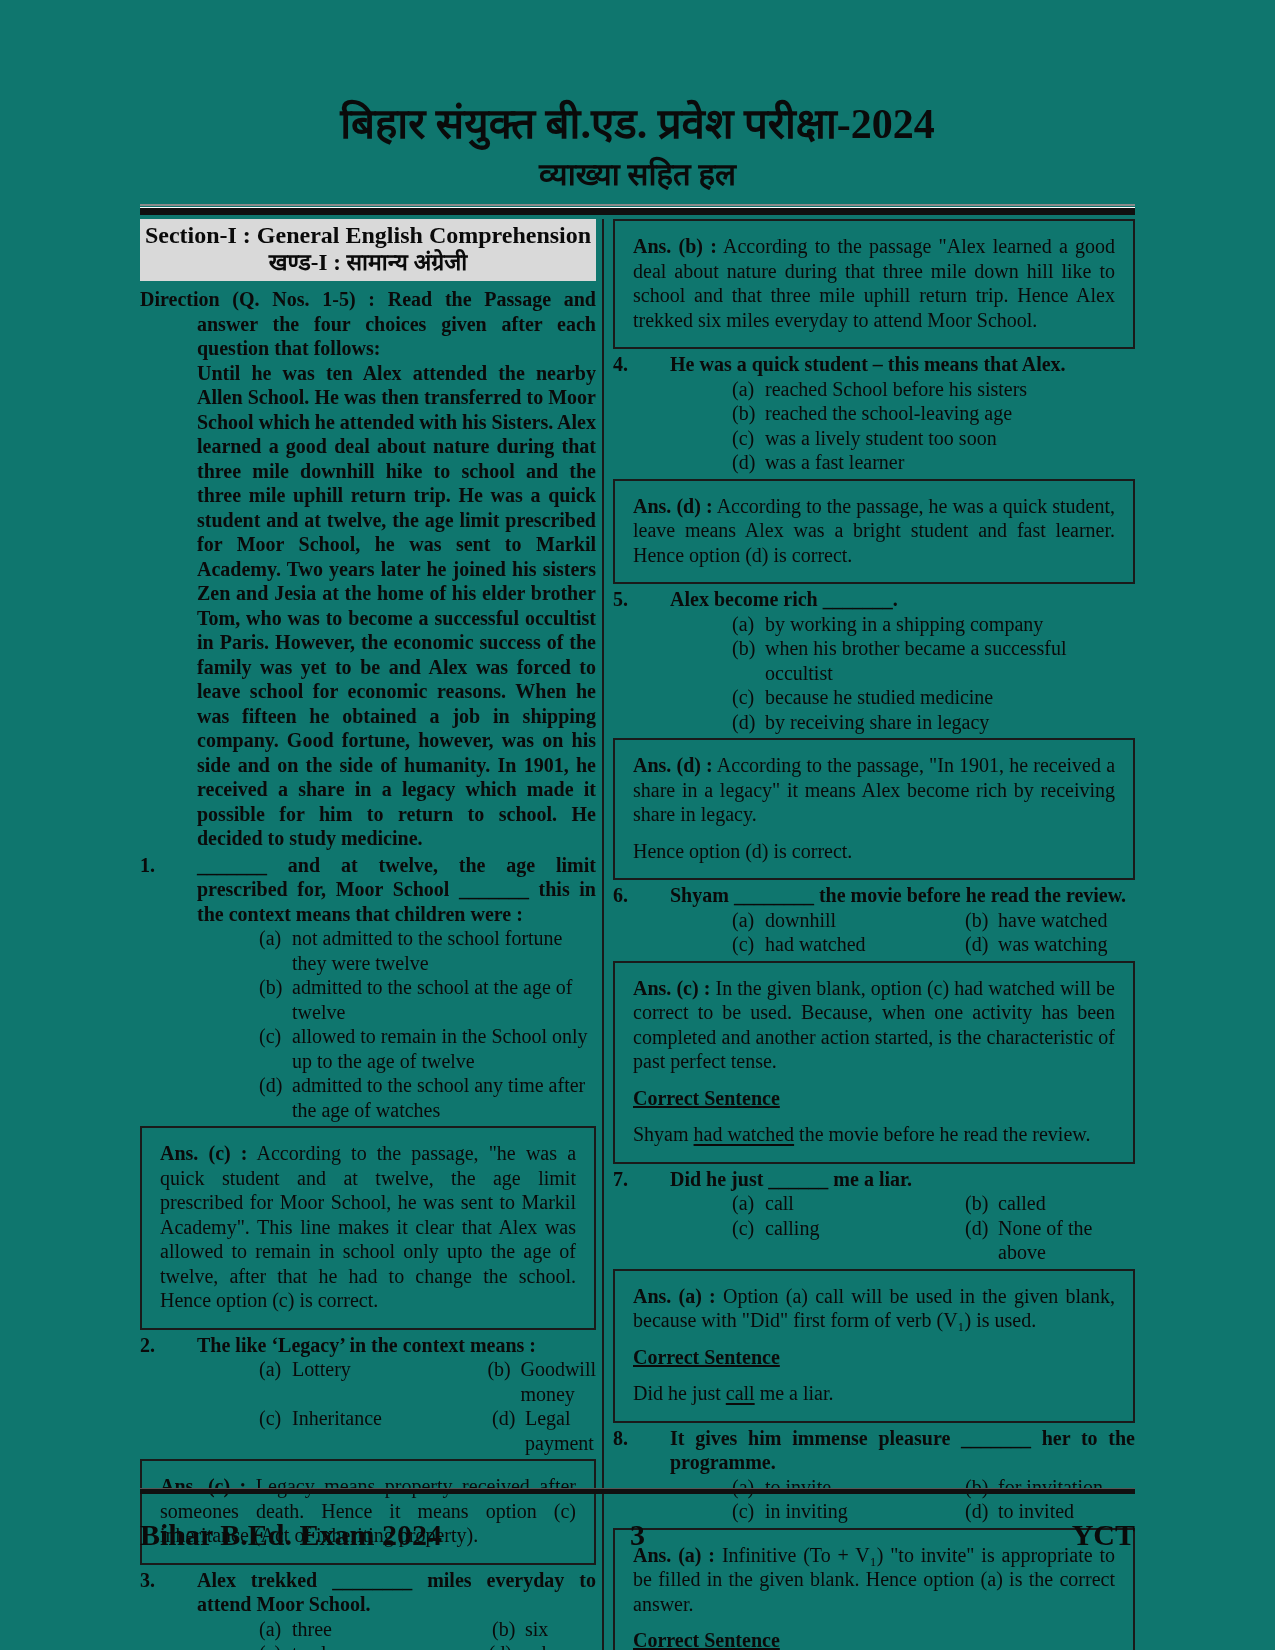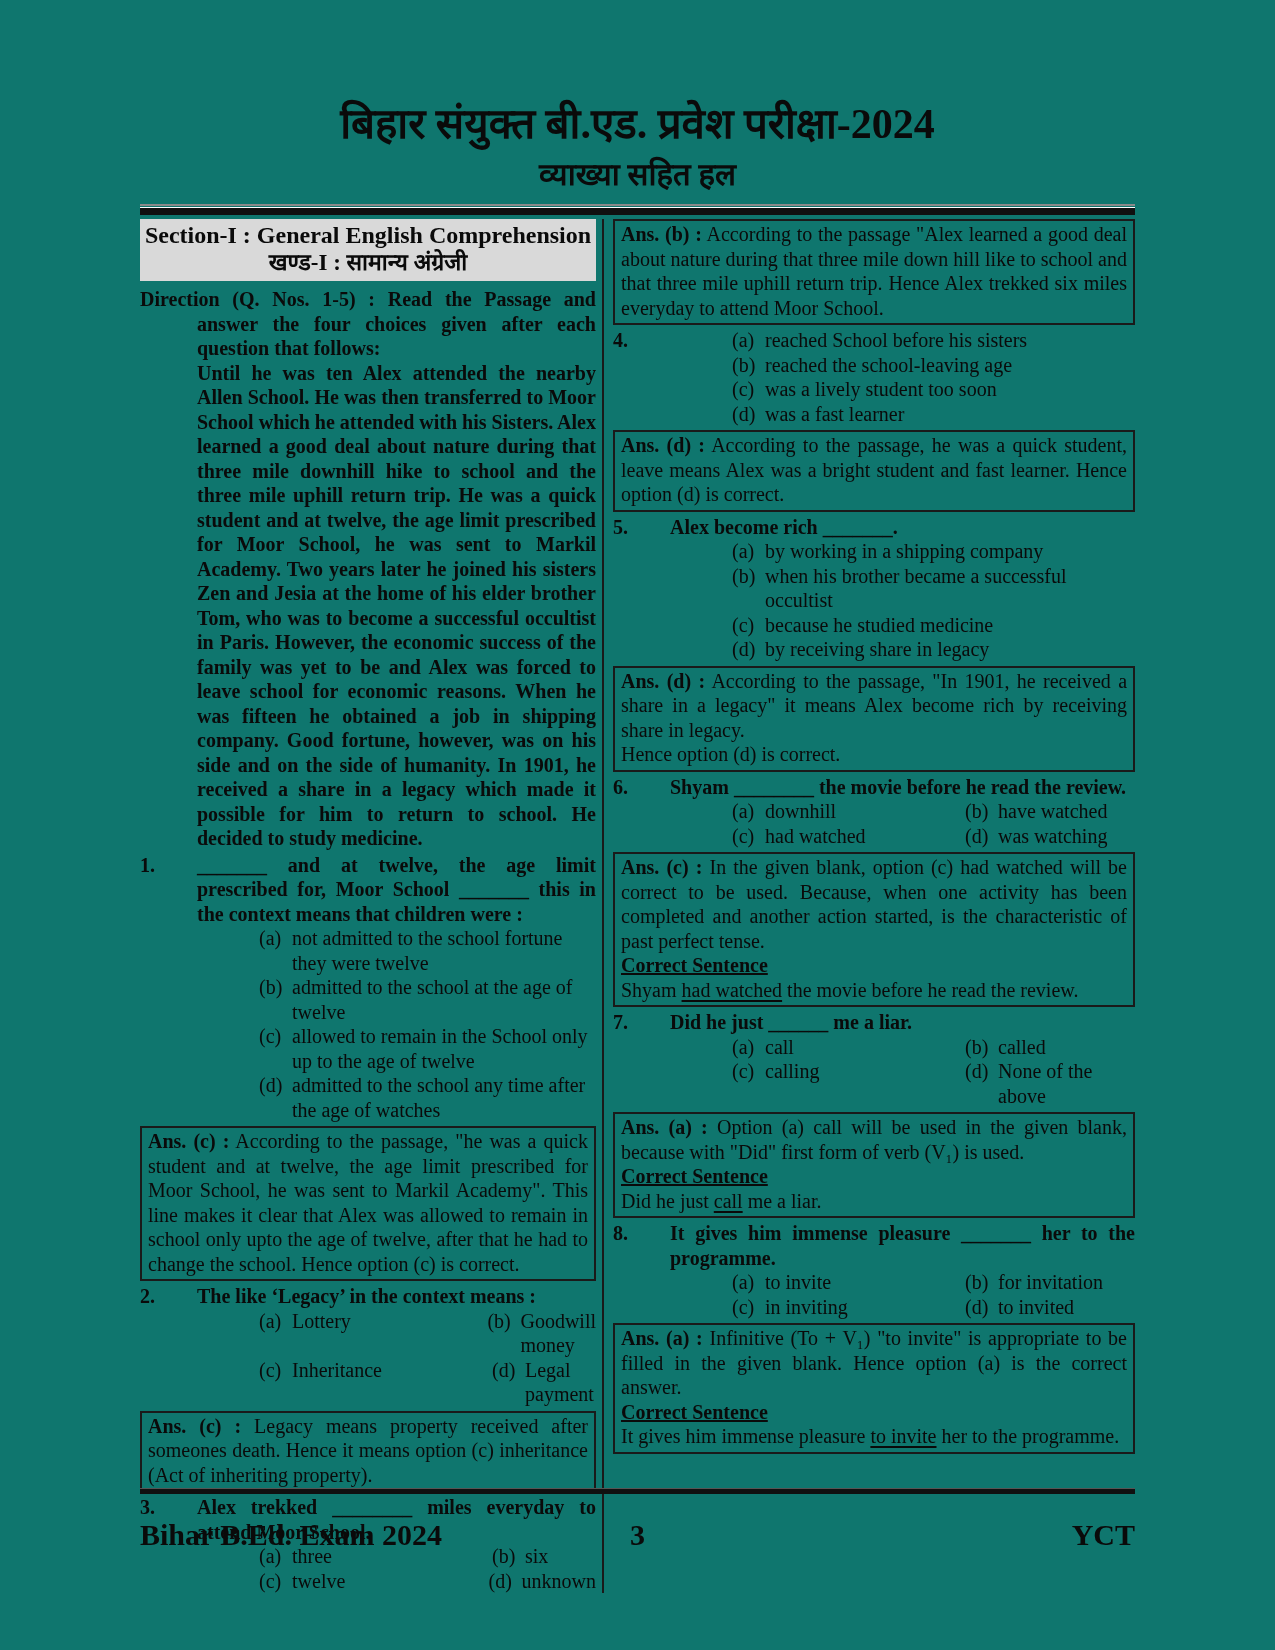--- a/index.html
+++ b/index.html
@@ -65,21 +65,21 @@
   .opt-row { display:flex; margin-left:62px; font-weight:normal; }
   .opt-row .opt-cell1 { width:200px; }
   .opt-row .opt-cell2 { flex:1; }
 
   .ansbox {
     border:2px solid #1a1a1a;
     padding:1px 6px 3px 6px;
     margin:4px 0 3px 0;
     text-align:justify;
   }
-  .ansbox p { margin:0; }
+  .ansbox p { margin:12px; }
   .anslabel { font-weight:bold; }
   .cs-head { font-weight:bold; text-decoration:underline; }
   u { text-underline-offset:3px; }
 
   
   .footer { position:absolute; left:140px; right:140px; top:1488px; }
   .foot-rule-band { height:6px; background:#101010; border-top:1px solid #555; box-sizing:border-box; }
   .footer-row { display:flex; margin-top:24px; font-size:30px; font-weight:bold; }
   .f-left { width:40%; text-align:left; }
   .f-center { width:20%; text-align:center; }
@@ -165,20 +165,21 @@
       </div>
 
       <div class="col-right">
 
         <div class="ansbox" style="margin-top:0">
           <p><span class="anslabel">Ans. (b) :</span> <span>According to the passage "Alex learned a good deal about nature during that three mile down hill like to school and that three mile uphill return trip. Hence Alex trekked six miles everyday to attend Moor School.</span></p>
         </div>
 
         <div class="question">
           <span class="qnum">4.</span>
+          <span>He was a quick student – this means that Alex.</span>
           <div class="opts">
             <div class="opt"><span class="olabel">(a)</span><span>reached School before his sisters</span></div>
             <div class="opt"><span class="olabel">(b)</span><span>reached the school-leaving age</span></div>
             <div class="opt"><span class="olabel">(c)</span><span>was a lively student too soon</span></div>
             <div class="opt"><span class="olabel">(d)</span><span>was a fast learner</span></div>
           </div>
         </div>
 
         <div class="ansbox">
           <p><span class="anslabel">Ans. (d) :</span> <span>According to the passage, he was a quick student, leave means Alex was a bright student and fast learner. Hence option (d) is correct.</span></p>

